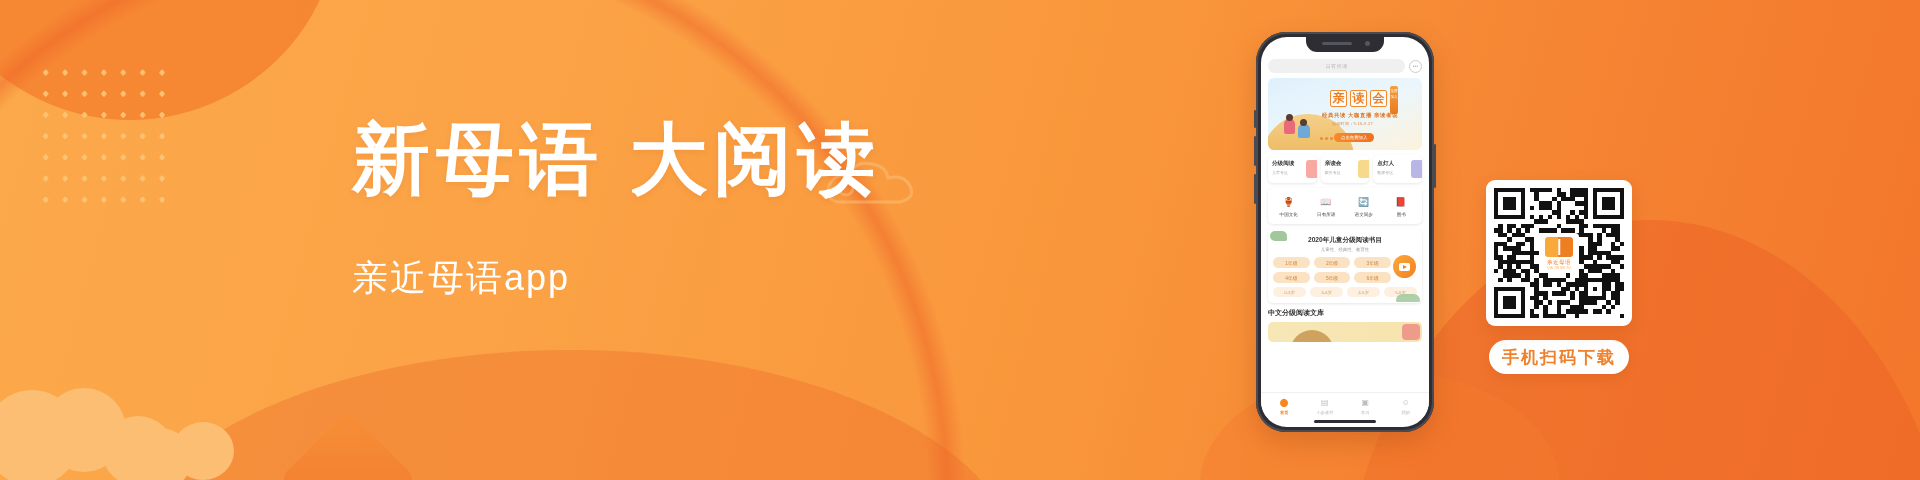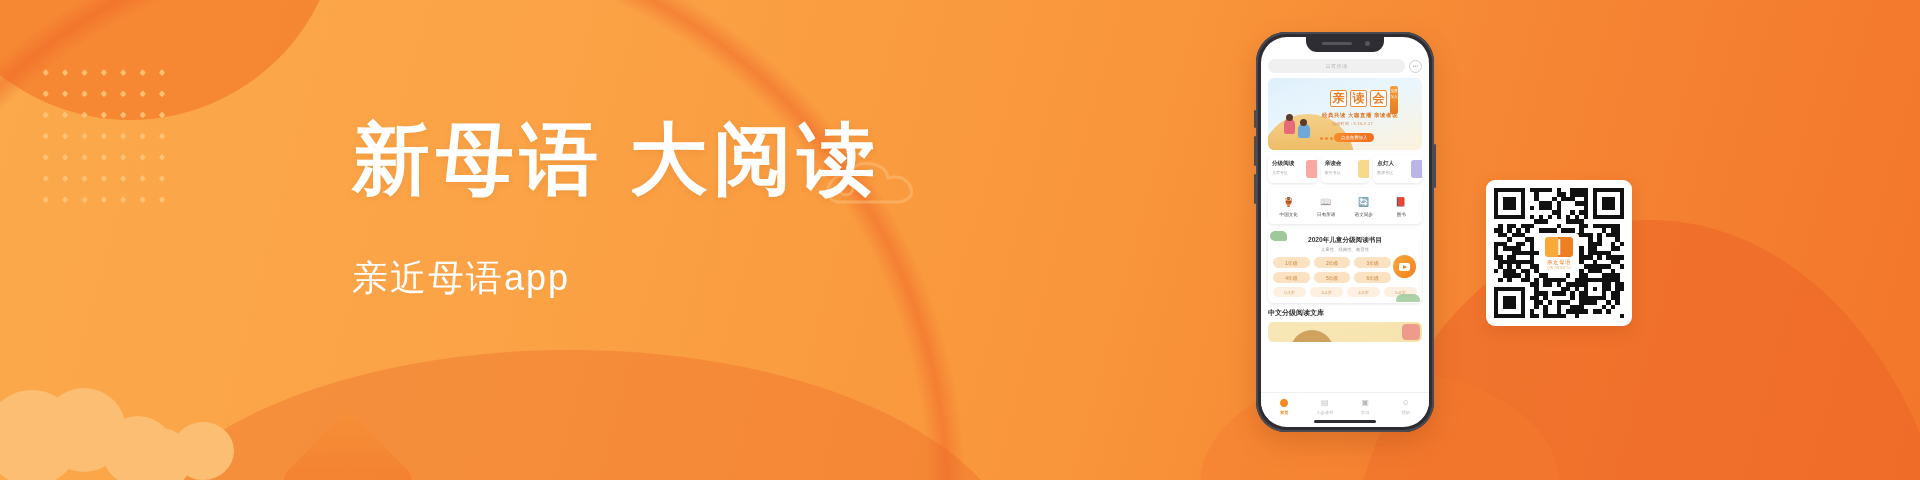--- a/index.html
+++ b/index.html
@@ -472,15 +472,16 @@
     <div id="qr-card">
       <svg id="qr-canvas" viewBox="0 0 29 29" shape-rendering="crispEdges">
           <path d="M0 0h1v1h-1zM1 0h1v1h-1zM2 0h1v1h-1zM3 0h1v1h-1zM4 0h1v1h-1zM5 0h1v1h-1zM6 0h1v1h-1zM8 0h1v1h-1zM9 0h1v1h-1zM10 0h1v1h-1zM11 0h1v1h-1zM12 0h1v1h-1zM14 0h1v1h-1zM17 0h1v1h-1zM18 0h1v1h-1zM19 0h1v1h-1zM20 0h1v1h-1zM22 0h1v1h-1zM23 0h1v1h-1zM24 0h1v1h-1zM25 0h1v1h-1zM26 0h1v1h-1zM27 0h1v1h-1zM28 0h1v1h-1zM0 1h1v1h-1zM6 1h1v1h-1zM9 1h1v1h-1zM14 1h1v1h-1zM15 1h1v1h-1zM17 1h1v1h-1zM18 1h1v1h-1zM19 1h1v1h-1zM20 1h1v1h-1zM22 1h1v1h-1zM28 1h1v1h-1zM0 2h1v1h-1zM2 2h1v1h-1zM3 2h1v1h-1zM4 2h1v1h-1zM6 2h1v1h-1zM9 2h1v1h-1zM13 2h1v1h-1zM15 2h1v1h-1zM16 2h1v1h-1zM17 2h1v1h-1zM20 2h1v1h-1zM22 2h1v1h-1zM24 2h1v1h-1zM25 2h1v1h-1zM26 2h1v1h-1zM28 2h1v1h-1zM0 3h1v1h-1zM2 3h1v1h-1zM3 3h1v1h-1zM4 3h1v1h-1zM6 3h1v1h-1zM10 3h1v1h-1zM11 3h1v1h-1zM12 3h1v1h-1zM14 3h1v1h-1zM18 3h1v1h-1zM19 3h1v1h-1zM20 3h1v1h-1zM22 3h1v1h-1zM24 3h1v1h-1zM25 3h1v1h-1zM26 3h1v1h-1zM28 3h1v1h-1zM0 4h1v1h-1zM2 4h1v1h-1zM3 4h1v1h-1zM4 4h1v1h-1zM6 4h1v1h-1zM8 4h1v1h-1zM10 4h1v1h-1zM11 4h1v1h-1zM12 4h1v1h-1zM14 4h1v1h-1zM20 4h1v1h-1zM22 4h1v1h-1zM24 4h1v1h-1zM25 4h1v1h-1zM26 4h1v1h-1zM28 4h1v1h-1zM0 5h1v1h-1zM6 5h1v1h-1zM13 5h1v1h-1zM14 5h1v1h-1zM17 5h1v1h-1zM19 5h1v1h-1zM20 5h1v1h-1zM22 5h1v1h-1zM28 5h1v1h-1zM0 6h1v1h-1zM1 6h1v1h-1zM2 6h1v1h-1zM3 6h1v1h-1zM4 6h1v1h-1zM5 6h1v1h-1zM6 6h1v1h-1zM8 6h1v1h-1zM10 6h1v1h-1zM12 6h1v1h-1zM14 6h1v1h-1zM16 6h1v1h-1zM18 6h1v1h-1zM20 6h1v1h-1zM22 6h1v1h-1zM23 6h1v1h-1zM24 6h1v1h-1zM25 6h1v1h-1zM26 6h1v1h-1zM27 6h1v1h-1zM28 6h1v1h-1zM9 7h1v1h-1zM10 7h1v1h-1zM11 7h1v1h-1zM16 7h1v1h-1zM17 7h1v1h-1zM18 7h1v1h-1zM19 7h1v1h-1zM1 8h1v1h-1zM3 8h1v1h-1zM4 8h1v1h-1zM6 8h1v1h-1zM7 8h1v1h-1zM8 8h1v1h-1zM14 8h1v1h-1zM19 8h1v1h-1zM20 8h1v1h-1zM22 8h1v1h-1zM23 8h1v1h-1zM24 8h1v1h-1zM25 8h1v1h-1zM26 8h1v1h-1zM27 8h1v1h-1zM0 9h1v1h-1zM1 9h1v1h-1zM3 9h1v1h-1zM5 9h1v1h-1zM7 9h1v1h-1zM10 9h1v1h-1zM11 9h1v1h-1zM12 9h1v1h-1zM13 9h1v1h-1zM15 9h1v1h-1zM16 9h1v1h-1zM17 9h1v1h-1zM19 9h1v1h-1zM24 9h1v1h-1zM26 9h1v1h-1zM27 9h1v1h-1zM1 10h1v1h-1zM2 10h1v1h-1zM4 10h1v1h-1zM5 10h1v1h-1zM6 10h1v1h-1zM11 10h1v1h-1zM13 10h1v1h-1zM14 10h1v1h-1zM15 10h1v1h-1zM17 10h1v1h-1zM18 10h1v1h-1zM19 10h1v1h-1zM20 10h1v1h-1zM21 10h1v1h-1zM23 10h1v1h-1zM25 10h1v1h-1zM26 10h1v1h-1zM27 10h1v1h-1zM3 11h1v1h-1zM7 11h1v1h-1zM8 11h1v1h-1zM18 11h1v1h-1zM21 11h1v1h-1zM23 11h1v1h-1zM27 11h1v1h-1zM0 12h1v1h-1zM1 12h1v1h-1zM2 12h1v1h-1zM5 12h1v1h-1zM6 12h1v1h-1zM8 12h1v1h-1zM10 12h1v1h-1zM21 12h1v1h-1zM22 12h1v1h-1zM23 12h1v1h-1zM26 12h1v1h-1zM28 12h1v1h-1zM0 13h1v1h-1zM2 13h1v1h-1zM3 13h1v1h-1zM4 13h1v1h-1zM5 13h1v1h-1zM8 13h1v1h-1zM19 13h1v1h-1zM21 13h1v1h-1zM22 13h1v1h-1zM26 13h1v1h-1zM27 13h1v1h-1zM0 14h1v1h-1zM4 14h1v1h-1zM5 14h1v1h-1zM6 14h1v1h-1zM7 14h1v1h-1zM8 14h1v1h-1zM9 14h1v1h-1zM18 14h1v1h-1zM19 14h1v1h-1zM21 14h1v1h-1zM22 14h1v1h-1zM23 14h1v1h-1zM24 14h1v1h-1zM25 14h1v1h-1zM0 15h1v1h-1zM1 15h1v1h-1zM3 15h1v1h-1zM4 15h1v1h-1zM8 15h1v1h-1zM10 15h1v1h-1zM19 15h1v1h-1zM20 15h1v1h-1zM21 15h1v1h-1zM23 15h1v1h-1zM25 15h1v1h-1zM26 15h1v1h-1zM27 15h1v1h-1zM28 15h1v1h-1zM1 16h1v1h-1zM2 16h1v1h-1zM3 16h1v1h-1zM4 16h1v1h-1zM5 16h1v1h-1zM6 16h1v1h-1zM7 16h1v1h-1zM8 16h1v1h-1zM10 16h1v1h-1zM18 16h1v1h-1zM19 16h1v1h-1zM22 16h1v1h-1zM26 16h1v1h-1zM27 16h1v1h-1zM1 17h1v1h-1zM3 17h1v1h-1zM5 17h1v1h-1zM8 17h1v1h-1zM9 17h1v1h-1zM10 17h1v1h-1zM18 17h1v1h-1zM20 17h1v1h-1zM21 17h1v1h-1zM22 17h1v1h-1zM23 17h1v1h-1zM24 17h1v1h-1zM25 17h1v1h-1zM28 17h1v1h-1zM0 18h1v1h-1zM2 18h1v1h-1zM3 18h1v1h-1zM4 18h1v1h-1zM6 18h1v1h-1zM7 18h1v1h-1zM9 18h1v1h-1zM11 18h1v1h-1zM12 18h1v1h-1zM13 18h1v1h-1zM16 18h1v1h-1zM19 18h1v1h-1zM21 18h1v1h-1zM22 18h1v1h-1zM23 18h1v1h-1zM26 18h1v1h-1zM2 19h1v1h-1zM3 19h1v1h-1zM4 19h1v1h-1zM5 19h1v1h-1zM7 19h1v1h-1zM10 19h1v1h-1zM11 19h1v1h-1zM16 19h1v1h-1zM19 19h1v1h-1zM20 19h1v1h-1zM24 19h1v1h-1zM25 19h1v1h-1zM26 19h1v1h-1zM27 19h1v1h-1zM1 20h1v1h-1zM3 20h1v1h-1zM6 20h1v1h-1zM7 20h1v1h-1zM9 20h1v1h-1zM11 20h1v1h-1zM12 20h1v1h-1zM13 20h1v1h-1zM14 20h1v1h-1zM15 20h1v1h-1zM18 20h1v1h-1zM19 20h1v1h-1zM20 20h1v1h-1zM21 20h1v1h-1zM22 20h1v1h-1zM23 20h1v1h-1zM24 20h1v1h-1zM25 20h1v1h-1zM26 20h1v1h-1zM27 20h1v1h-1zM8 21h1v1h-1zM9 21h1v1h-1zM11 21h1v1h-1zM12 21h1v1h-1zM14 21h1v1h-1zM16 21h1v1h-1zM17 21h1v1h-1zM18 21h1v1h-1zM19 21h1v1h-1zM20 21h1v1h-1zM24 21h1v1h-1zM25 21h1v1h-1zM27 21h1v1h-1zM28 21h1v1h-1zM0 22h1v1h-1zM1 22h1v1h-1zM2 22h1v1h-1zM3 22h1v1h-1zM4 22h1v1h-1zM5 22h1v1h-1zM6 22h1v1h-1zM9 22h1v1h-1zM15 22h1v1h-1zM16 22h1v1h-1zM18 22h1v1h-1zM20 22h1v1h-1zM22 22h1v1h-1zM24 22h1v1h-1zM25 22h1v1h-1zM27 22h1v1h-1zM28 22h1v1h-1zM0 23h1v1h-1zM6 23h1v1h-1zM9 23h1v1h-1zM10 23h1v1h-1zM11 23h1v1h-1zM13 23h1v1h-1zM14 23h1v1h-1zM15 23h1v1h-1zM17 23h1v1h-1zM19 23h1v1h-1zM20 23h1v1h-1zM24 23h1v1h-1zM26 23h1v1h-1zM27 23h1v1h-1zM0 24h1v1h-1zM2 24h1v1h-1zM3 24h1v1h-1zM4 24h1v1h-1zM6 24h1v1h-1zM8 24h1v1h-1zM9 24h1v1h-1zM11 24h1v1h-1zM17 24h1v1h-1zM19 24h1v1h-1zM20 24h1v1h-1zM21 24h1v1h-1zM22 24h1v1h-1zM23 24h1v1h-1zM24 24h1v1h-1zM26 24h1v1h-1zM27 24h1v1h-1zM0 25h1v1h-1zM2 25h1v1h-1zM3 25h1v1h-1zM4 25h1v1h-1zM6 25h1v1h-1zM9 25h1v1h-1zM10 25h1v1h-1zM12 25h1v1h-1zM14 25h1v1h-1zM15 25h1v1h-1zM16 25h1v1h-1zM19 25h1v1h-1zM20 25h1v1h-1zM21 25h1v1h-1zM22 25h1v1h-1zM25 25h1v1h-1zM27 25h1v1h-1zM0 26h1v1h-1zM2 26h1v1h-1zM3 26h1v1h-1zM4 26h1v1h-1zM6 26h1v1h-1zM9 26h1v1h-1zM11 26h1v1h-1zM14 26h1v1h-1zM17 26h1v1h-1zM18 26h1v1h-1zM19 26h1v1h-1zM24 26h1v1h-1zM26 26h1v1h-1zM0 27h1v1h-1zM6 27h1v1h-1zM8 27h1v1h-1zM11 27h1v1h-1zM14 27h1v1h-1zM16 27h1v1h-1zM17 27h1v1h-1zM18 27h1v1h-1zM19 27h1v1h-1zM20 27h1v1h-1zM22 27h1v1h-1zM23 27h1v1h-1zM25 27h1v1h-1zM0 28h1v1h-1zM1 28h1v1h-1zM2 28h1v1h-1zM3 28h1v1h-1zM4 28h1v1h-1zM5 28h1v1h-1zM6 28h1v1h-1zM8 28h1v1h-1zM9 28h1v1h-1zM11 28h1v1h-1zM12 28h1v1h-1zM13 28h1v1h-1zM14 28h1v1h-1zM15 28h1v1h-1zM18 28h1v1h-1zM28 28h1v1h-1z" fill="#111"></path>
         </svg>
       <div id="qr-logo">
         <div class="book"></div>
         <div class="lg-cn">亲近母语</div>
         <div class="lg-en">QIN JIN MU YU</div>
       </div>
     </div>
+    <div id="qr-button">手机扫码下载</div>
   </div>
 
 </div>
 
 </body></html>

